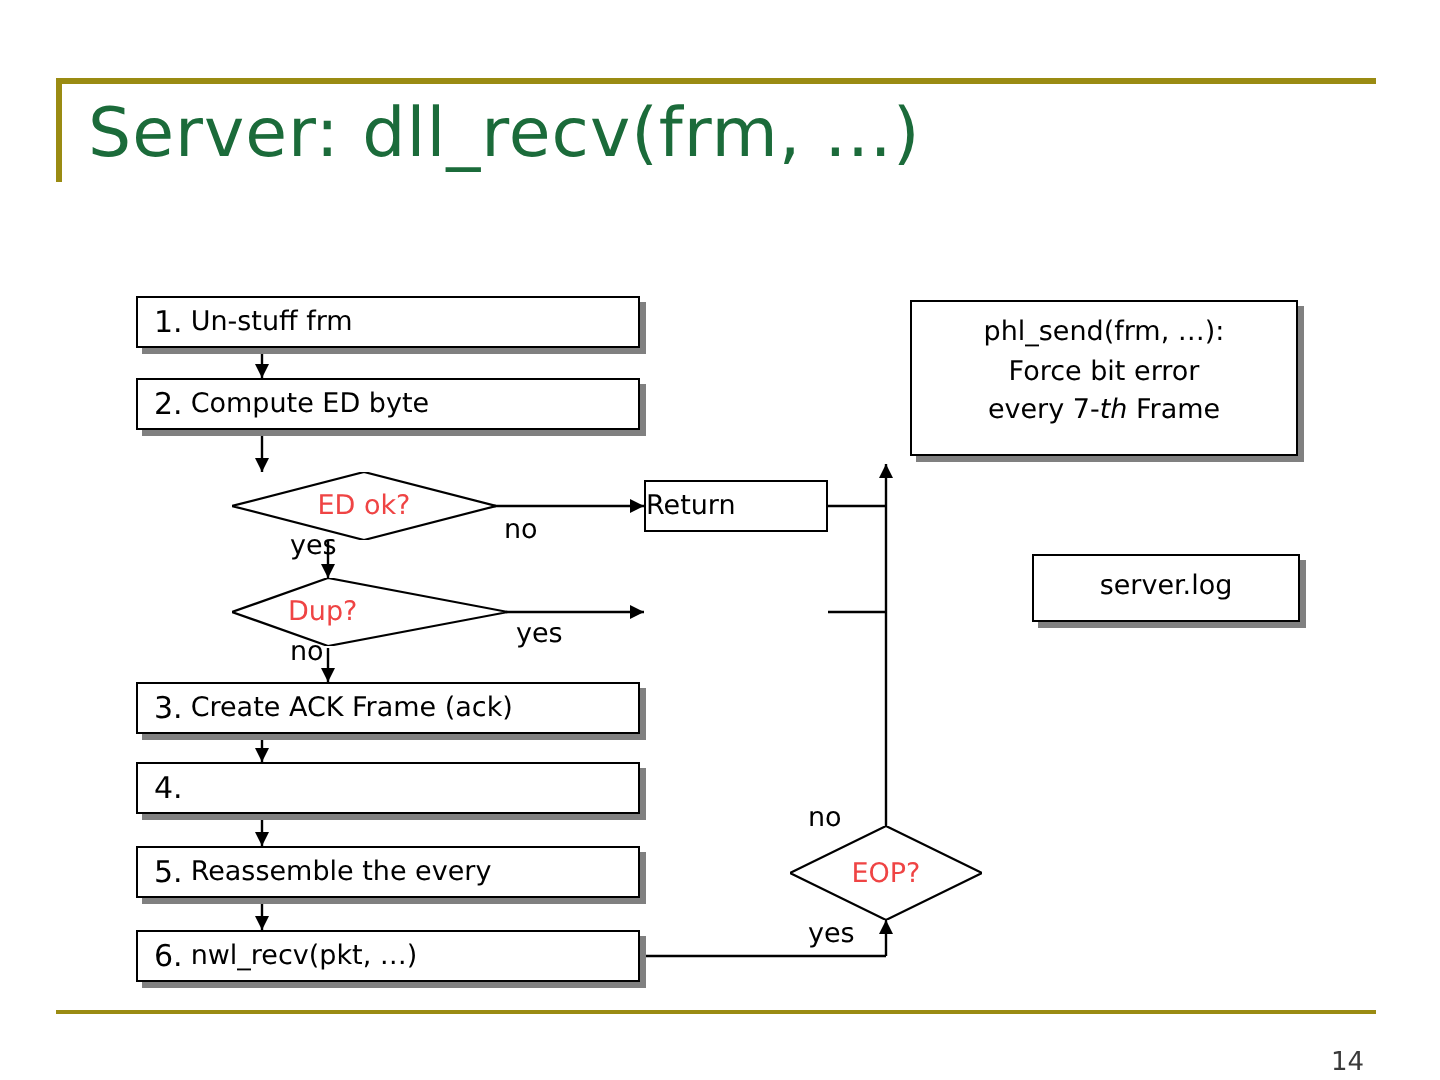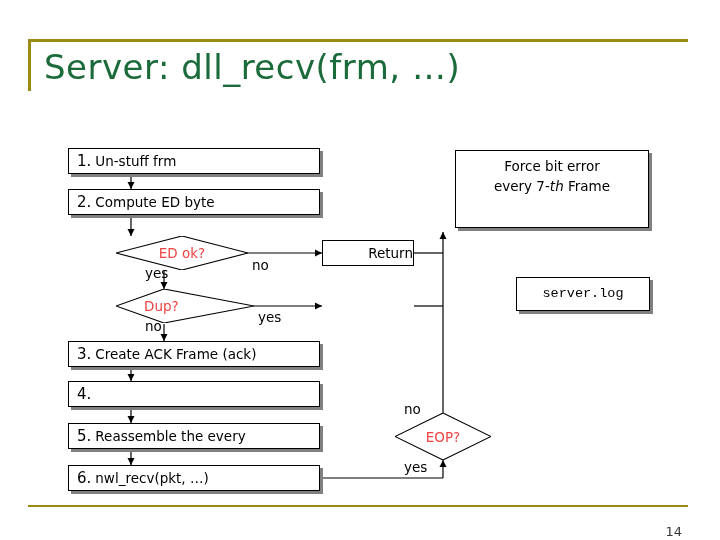--- a/index.html
+++ b/index.html
@@ -66,21 +66,21 @@
     color: #000000;
     display: flex;
     align-items: center;
     padding-left: 8px;
     white-space: nowrap;
   }
   .box.shadowed {
     box-shadow: 3px 3px 0 #808080;
   }
   .box.center {
-    justify-content: flex-end;
+    justify-content: flex-start;
     padding-left: 0;
   }
   .numlabel {
     font-size: 15px;
     margin-right: 4px;
   }
   .plain-text {
     position: absolute;
     font-size: 13.5px;
     color: #000000;
@@ -227,25 +227,26 @@
   <div class="diamond" style="left:395px; top:396px; width:96px; height:47px;">
     <svg width="96" height="47">
       <polygon points="48,0 96,23.5 48,47 0,23.5" fill="#ffffff" stroke="#000000" stroke-width="1.1"></polygon>
     </svg>
     <div class="dlabel">EOP?</div>
   </div>
   <div class="plain-text" style="left:404px; top:384px;">no</div>
   <div class="plain-text" style="left:404px; top:442px;">yes</div>
 
   <div class="note-box" style="left:455px; top:133px; width:194px; height:78px;">
+    <div class="note-line-1">phl_send(frm, …):</div>
     <div class="note-line-2">Force bit error</div>
     <div class="note-line-3">
       <span>every 7-</span><span class="italic">th</span><span> Frame</span>
     </div>
   </div>
 
-  <div class="note-box" style="left:516px; top:260px; width:134px; height:34px; display:flex; align-items:center; justify-content:center;font-family:Liberation Mono, monospace;">
+  <div class="note-box" style="left:516px; top:260px; width:134px; height:34px; display:flex; align-items:center; justify-content:center;">
     <span>server.log</span>
   </div>
 
   <div class="page-num">14</div>
 
 </div>
 
 </body></html>

